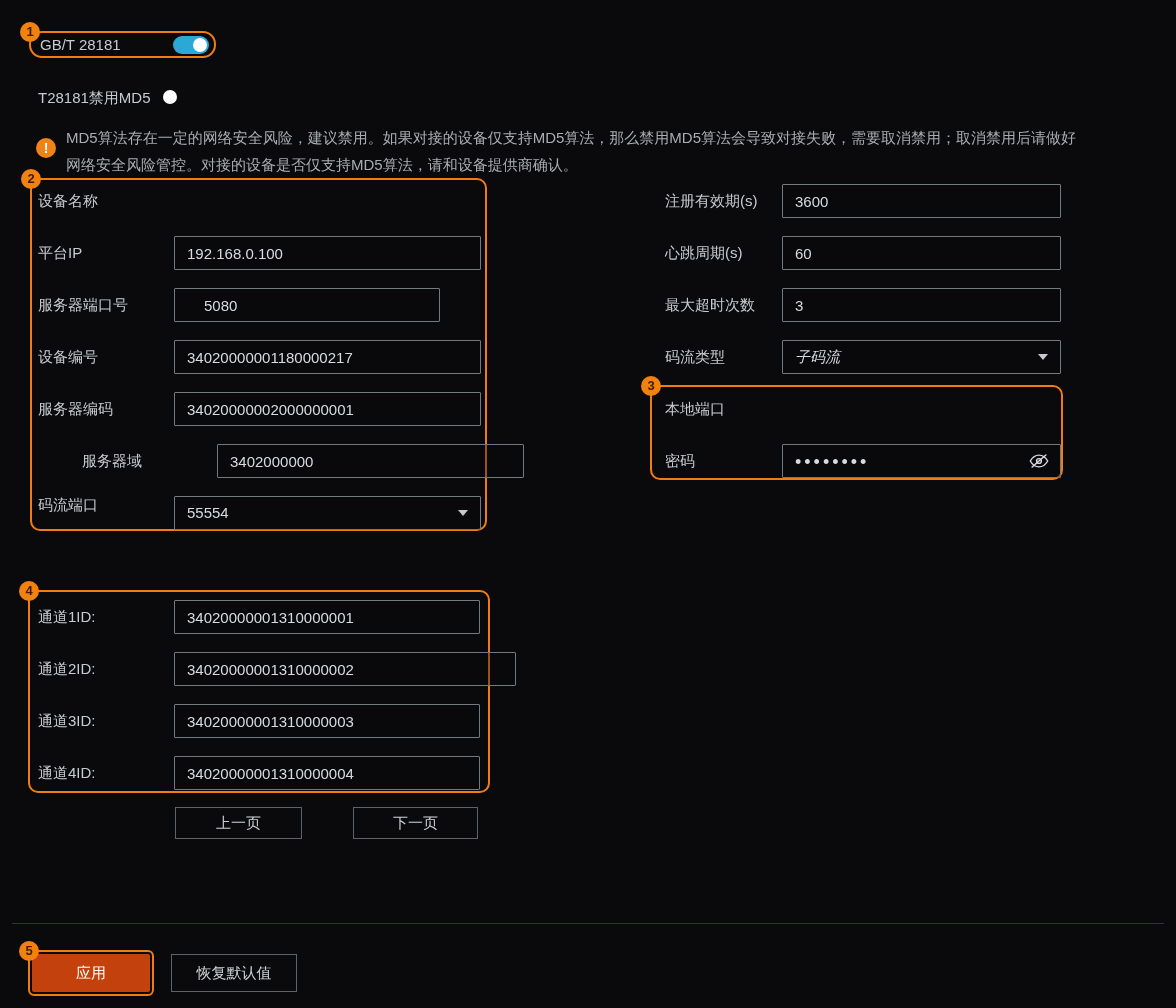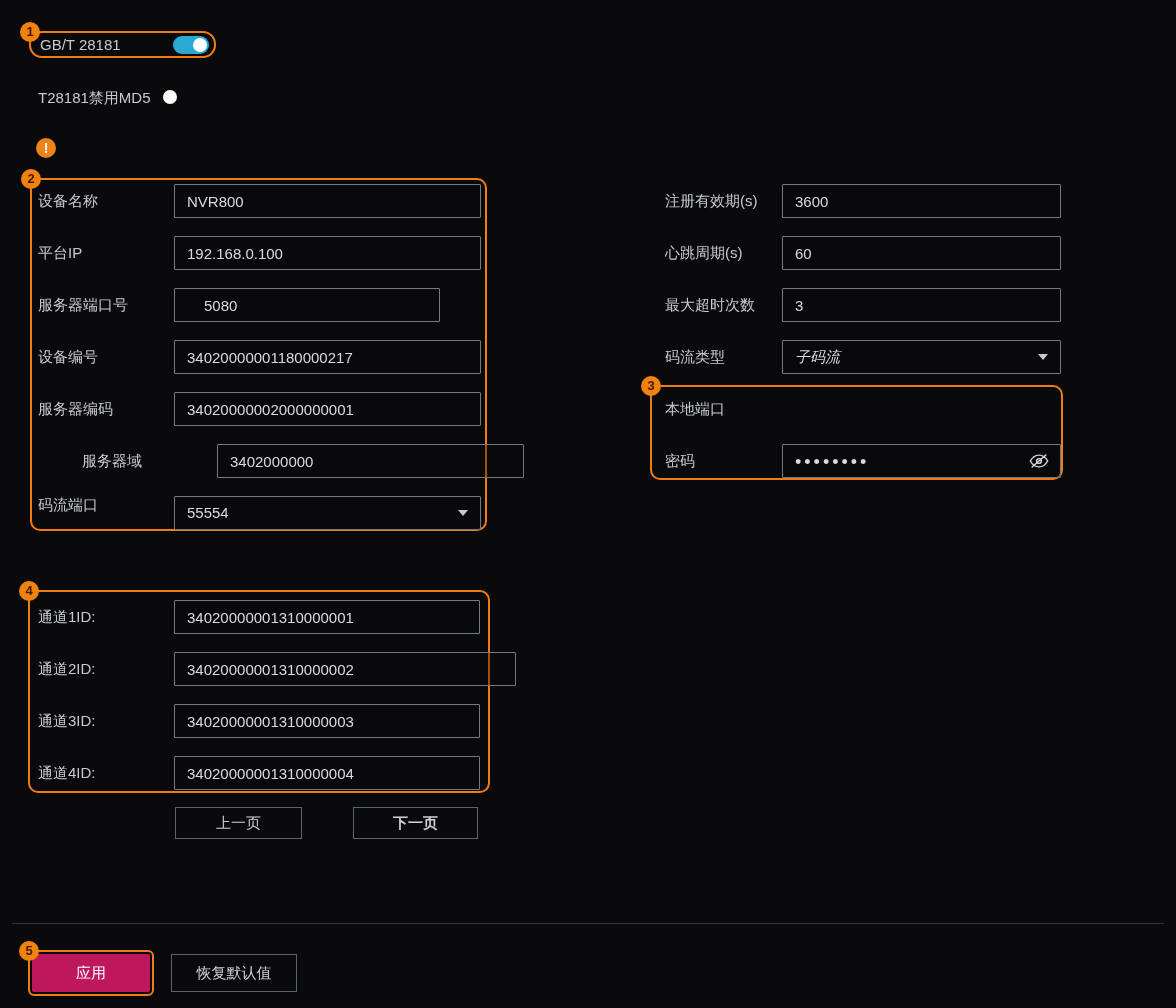--- a/index.html
+++ b/index.html
@@ -44,27 +44,27 @@
   </div>
 
   
   <span class="lbl abs" style="left:38px;top:81px;">T28181禁用MD5</span>
   <span class="toggle abs" style="left:179px;top:88px;">
     <span class="knob"></span>
   </span>
 
   
   <span class="warn-ic abs" style="left:36px;top:138px;">!</span>
+  <div class="abs" style="left:66px;top:124px;width:1013px;font-size:15px;line-height:27px;color:#a8adb2;">MD5算法存在一定的网络安全风险，建议禁用。如果对接的设备仅支持MD5算法，那么禁用MD5算法会导致对接失败，需要取消禁用；取消禁用后请做好网络安全风险管控。对接的设备是否仅支持MD5算法，请和设备提供商确认。</div>
 
   
   <div class="grp" style="left:30px;top:178px;width:457px;height:353px;">
     <span class="badge">2</span>
 
     <span class="lbl abs" style="left:6px;top:4px;">设备名称</span>
-    <input class="ipt" style="left: 142px; top: 4px; width: 307px;" value="NVR800">
 
     <span class="lbl abs" style="left:6px;top:56px;">平台IP</span>
     <input class="ipt" style="left: 142px; top: 56px; width: 307px;" value="192.168.0.100">
 
     <span class="lbl abs" style="left:6px;top:108px;">服务器端口号</span>
     <input class="ipt" style="left: 142px; top: 108px; width: 266px; padding-left: 29px;" value="5080">
 
     <span class="lbl abs" style="left:6px;top:160px;">设备编号</span>
     <input class="ipt" style="left: 142px; top: 160px; width: 307px;" value="34020000001180000217">
 
@@ -132,31 +132,31 @@
     <input class="ipt" style="left: 144px; top: 112px; width: 306px;" value="34020000001310000003">
 
     <span class="lbl abs" style="left:8px;top:164px;">通道4ID:</span>
     <input class="ipt" style="left: 144px; top: 164px; width: 306px;" value="34020000001310000004">
   </div>
 
   
   <div class="btn-outline" style="left:175px;top:807px;width:127px;height:32px;">
     <span>上一页</span>
   </div>
-  <div class="btn-outline" style="left:353px;top:807px;width:125px;height:32px;font-weight:bold;">
+  <div class="btn-outline" style="left:353px;top:807px;width:125px;height:32px;">
     <span>下一页</span>
   </div>
 
   
   <div class="abs" style="left:12px;top:923px;width:1152px;height:1px;background:#24364d;"></div>
 
   
   <div class="grp" style="left:28px;top:950px;width:126px;height:46px;border-radius:6px;">
     <span class="badge">5</span>
-    <div style="position:absolute;left:2px;top:2px;width:118px;height:38px;background:#be185d;border-radius:2px;
+    <div style="position:absolute;left:2px;top:2px;width:118px;height:38px;background:#c2410c;border-radius:2px;
                 display:flex;align-items:center;justify-content:center;color:#ffffff;font-size:15px;cursor:pointer;">
       <span>应用</span>
     </div>
   </div>
 
   <div class="btn-outline" style="left:171px;top:954px;width:126px;height:38px;">
     <span>恢复默认值</span>
   </div>
 
 </div>

